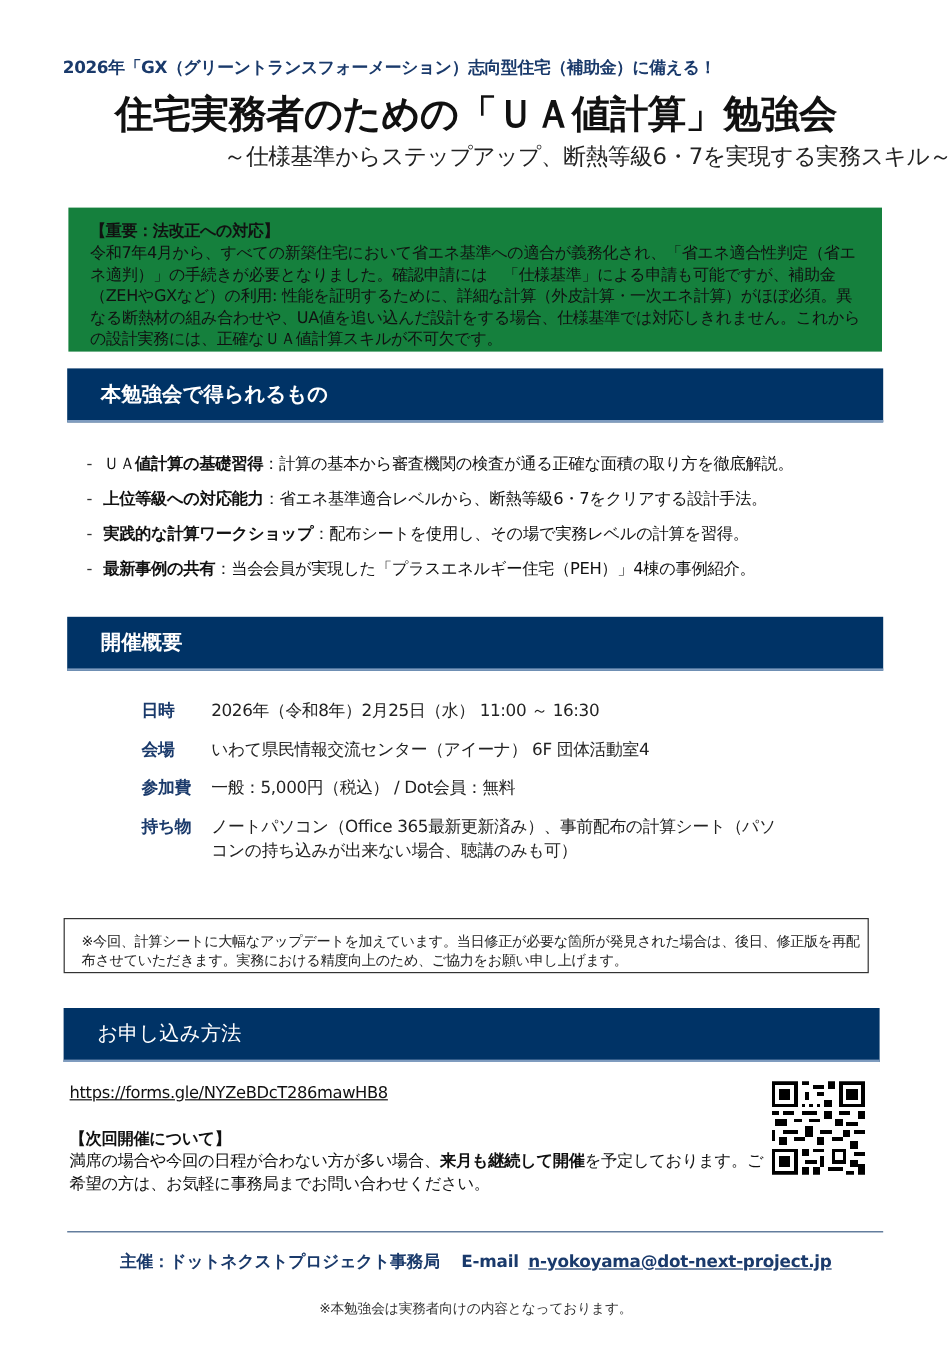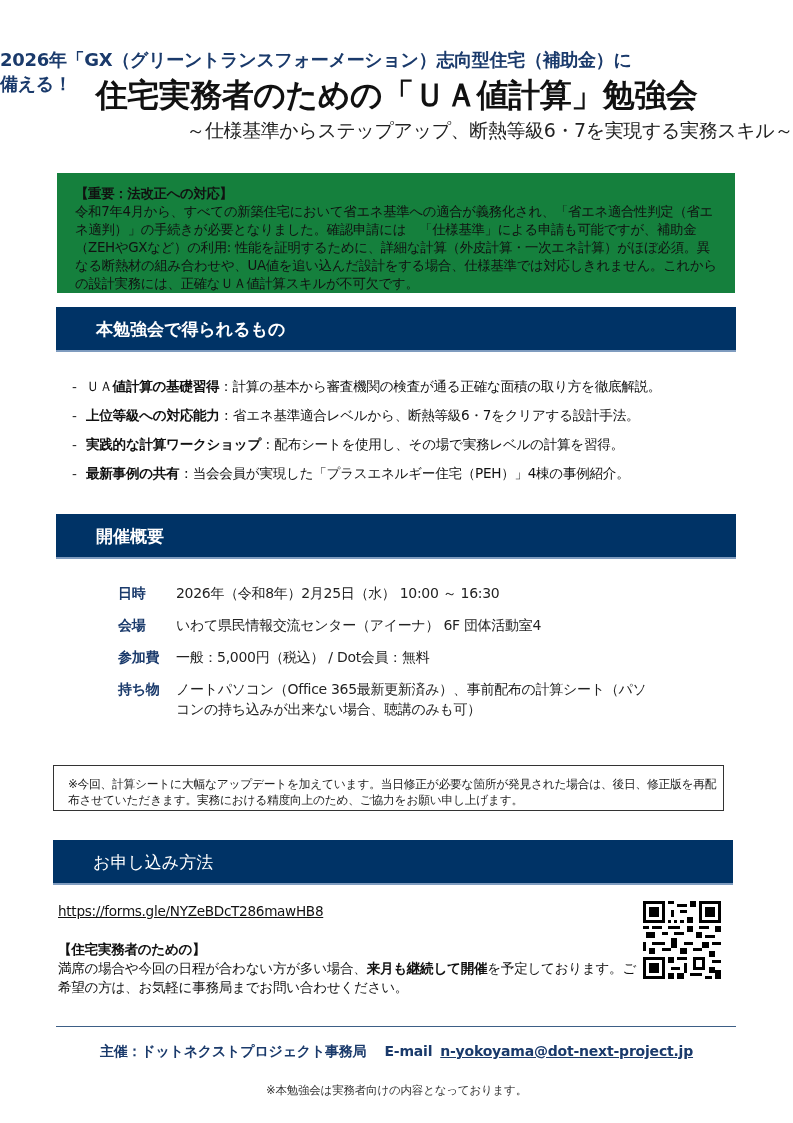--- a/index.html
+++ b/index.html
@@ -3,41 +3,41 @@
 <meta charset="utf-8">
 <style>
   html, body { margin: 0; padding: 0; background: #ffffff; }
   body {
     width: 793px; height: 1123px; position: relative; overflow: hidden;
     font-family: "DejaVu Sans", "Liberation Sans", sans-serif;
     color: #111111;
   }
   .abs { position: absolute; }
   .kicker {
-    top: 48px; left: 0; width: 649px; text-align: left;
-    font-size: 18px; font-weight: bold; color: #1a3a6b; letter-spacing: -0.3px;
+    top: 48px; left: 0; width: 649px; text-align: center;
+    font-size: 14px; font-weight: bold; color: #1a3a6b; letter-spacing: -0.3px;
   }
   .title {
     top: 74px; left: 0; width: 793px; text-align: center;
     font-size: 32px; font-weight: bold; color: #111; letter-spacing: -0.5px;
   }
   .subtitle {
     top: 118px; left: 0; width: 793px; text-align: right;
     font-size: 19px; color: #222; letter-spacing: -0.4px;
   }
   .notice {
     top: 173px; left: 57px; width: 678px; height: 120px;
     background: #15803d; box-sizing: border-box;
     padding: 12px 12px 0 18px; font-size: 13.4px; line-height: 18px; letter-spacing: -0.3px;
   }
   .notice .head { font-weight: bold; }
   .bar {
     left: 56px; width: 680px; height: 45px; background: #003366;
     color: #ffffff; font-size: 17px; font-weight: bold; box-sizing: border-box;
-    padding-left: 40px; line-height: 45px; border-bottom: 2px solid #7f9cbf;
+    padding-left: 28px; line-height: 45px; border-bottom: 2px solid #7f9cbf;
   }
   .bar.b1 { top: 307px; }
   .bar.b2 { top: 514px; }
   .bar.b3 { top: 840px; left: 53px; font-weight: normal; }
   .bar.b2 { font-weight: bold; }
   .bullets { top: 372px; left: 72px; width: 680px; font-size: 13.6px; letter-spacing: -0.3px; }
   .bullets .item { height: 29px; display: flex; align-items: center; }
   .bullets .dash { width: 14px; color: #333; }
   .bullets b { font-weight: bold; }
   .details { top: 583px; left: 118px; width: 540px; font-size: 14px; letter-spacing: -0.3px; }
@@ -102,21 +102,21 @@
     <b>最新事例の共有</b>
       <span>：当会会員が実現した「プラスエネルギー住宅（PEH）」4棟の事例紹介。</span>
   </div>
 </div>
 
 <div class="abs bar b2">開催概要</div>
 
 <div class="abs details">
   <div class="row">
     <span class="lbl">日時</span>
-    <span class="val">2026年（令和8年）2月25日（水） 10:00 ～ 16:30</span>
+    <span class="val">2026年（令和8年）2月25日（水） 11:00 ～ 16:30</span>
   </div>
   <div class="row">
     <span class="lbl">会場</span>
     <span class="val">いわて県民情報交流センター（アイーナ） 6F 団体活動室4</span>
   </div>
   <div class="row">
     <span class="lbl">参加費</span>
     <span class="val">一般：5,000円（税込） / Dot会員：無料</span>
   </div>
   <div class="row">
@@ -125,21 +125,21 @@
   </div>
 </div>
 
 <div class="abs note">※今回、計算シートに大幅なアップデートを加えています。当日修正が必要な箇所が発見された場合は、後日、修正版を再配布させていただきます。実務における精度向上のため、ご協力をお願い申し上げます。</div>
 
 <div class="abs bar b3">お申し込み方法</div>
 
 <div class="abs apply">
   <a>https://forms.gle/NYZeBDcT286mawHB8</a>
   <div class="gap"></div>
-  <div style="font-weight:bold">【住宅実務者のための】</div>
+  <div style="font-weight:bold">【次回開催について】</div>
   <div><span>満席の場合や今回の日程が合わない方が多い場合、</span><b>来月も継続して開催</b><span>を予定しております。ご希望の方は、お気軽に事務局までお問い合わせください。</span></div>
 </div>
 
 <svg class="abs qr" viewBox="0 0 25 25" shape-rendering="crispEdges">
   <rect width="25" height="25" fill="#fff"></rect>
   <g fill="#000">
     <rect x="0" y="0" width="7" height="7"></rect>
       <rect x="1" y="1" width="5" height="5" fill="#fff"></rect>
       <rect x="2" y="2" width="3" height="3"></rect>
     <rect x="18" y="0" width="7" height="7"></rect>

